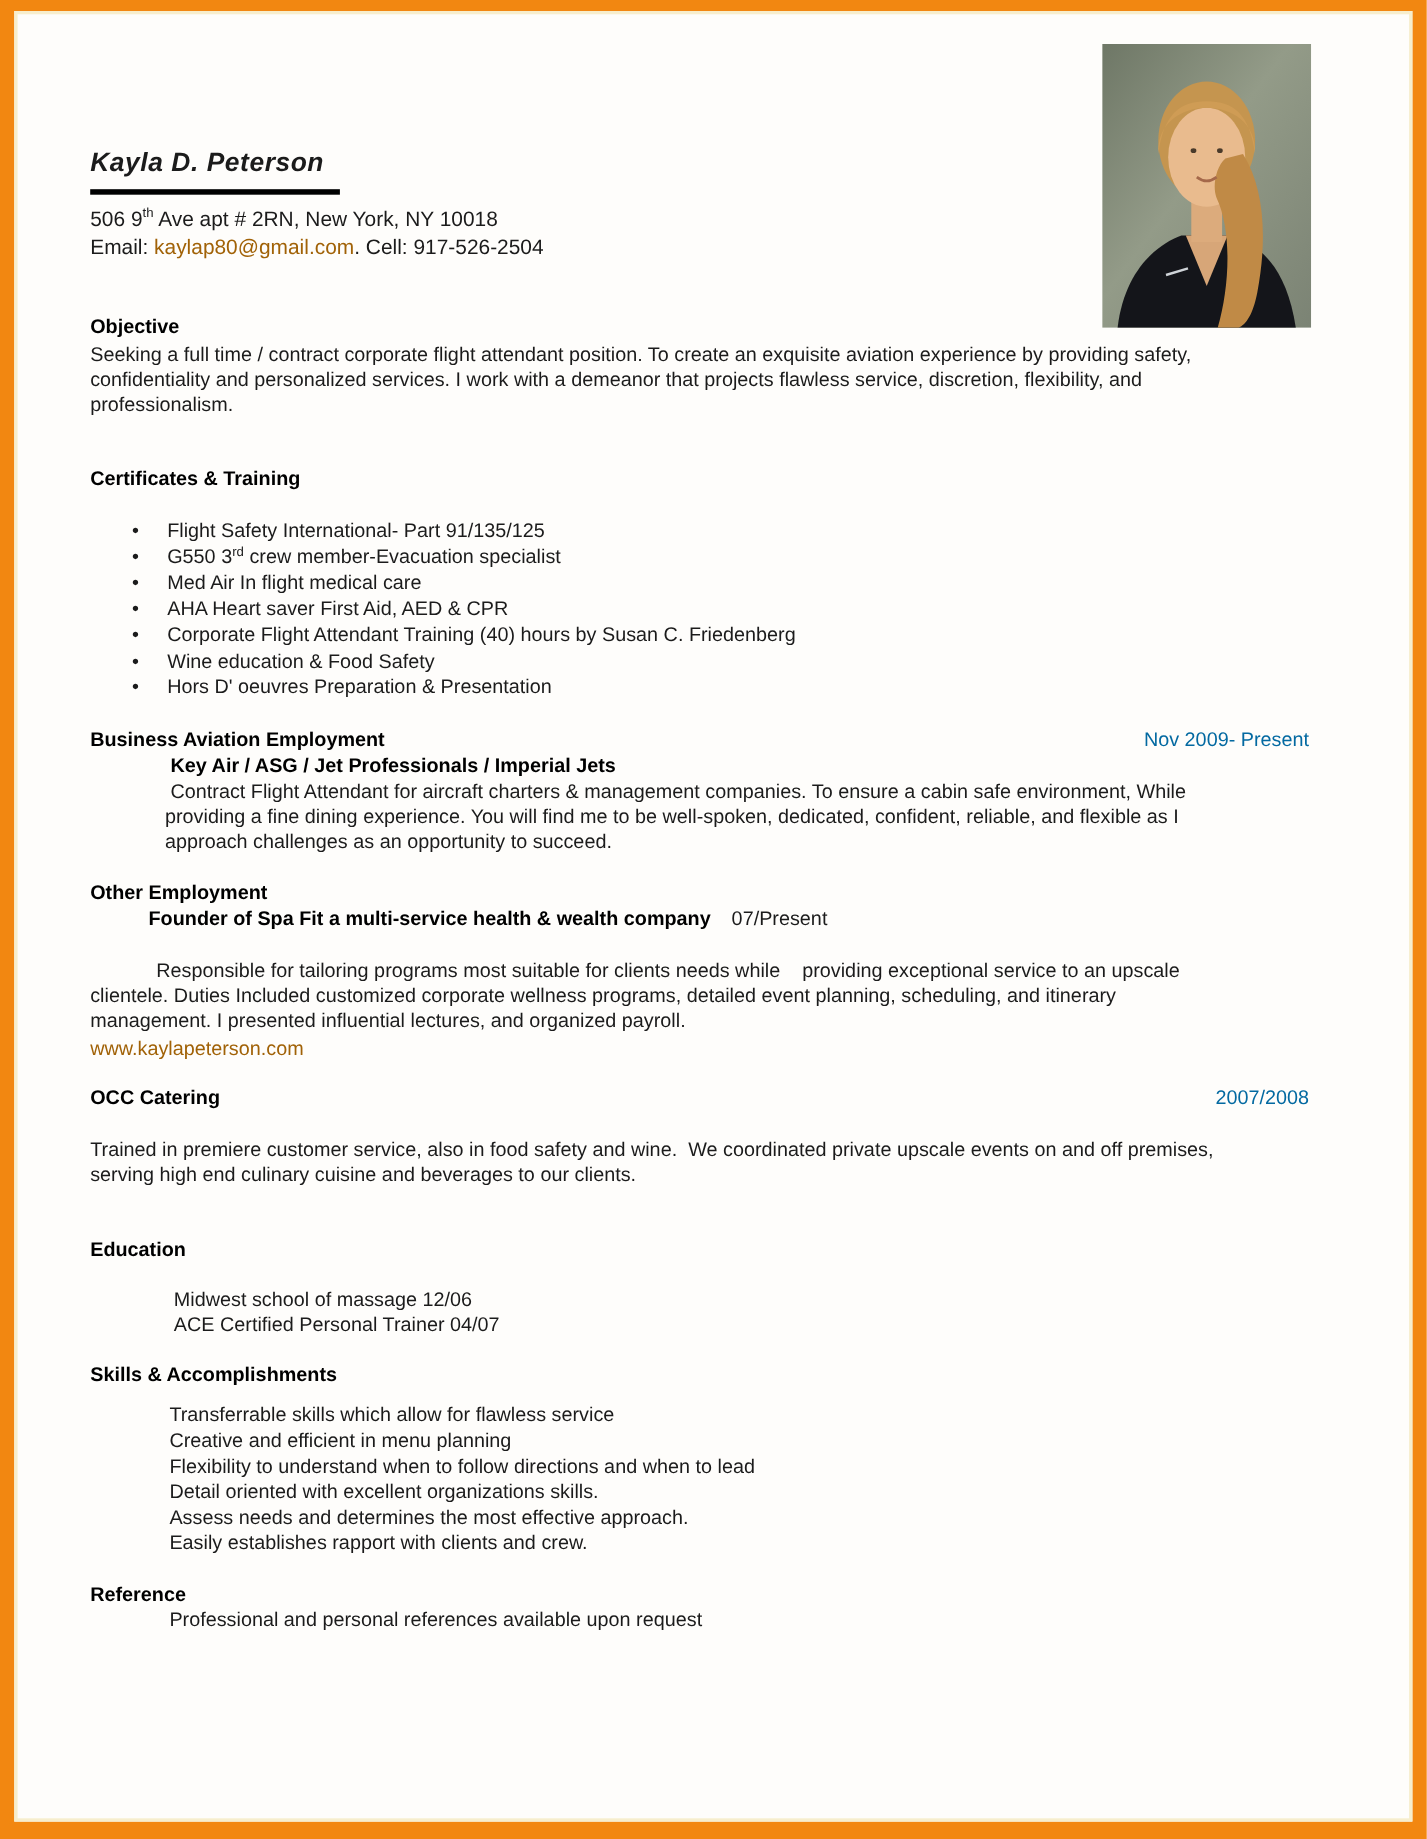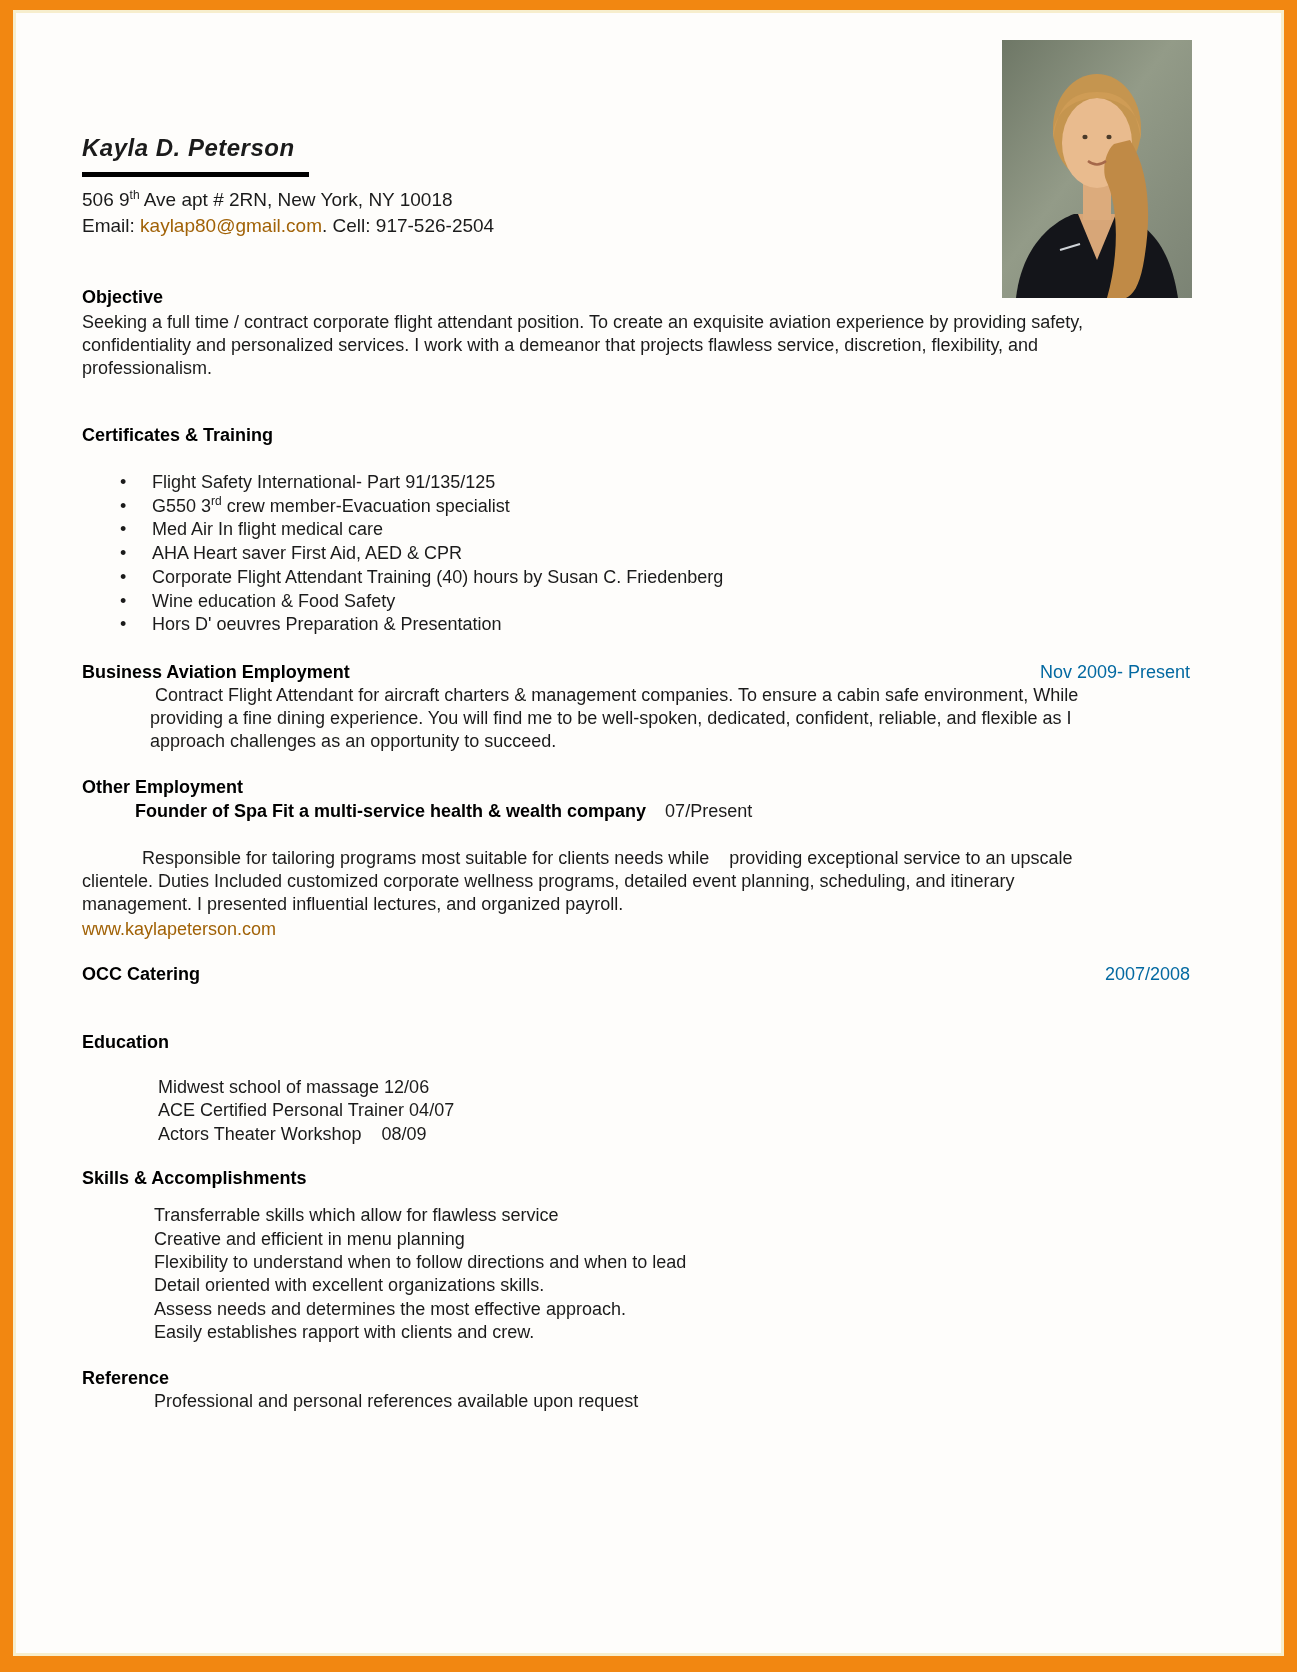--- a/index.html
+++ b/index.html
@@ -142,46 +142,47 @@
         <li><span>Wine education &amp; Food Safety</span><sup></sup><span></span></li>
         <li><span>Hors D' oeuvres Preparation &amp; Presentation</span><sup></sup><span></span></li>
       </ul>
     </div>
 
     <div class="sec-bae">
       <div class="row">
         <span class="h">Business Aviation Employment</span>
         <span class="date">Nov 2009- Present</span>
       </div>
+      <div class="h ind-subhead">Key Air / ASG / Jet Professionals / Imperial Jets</div>
       <div class="body ind-body"> Contract Flight Attendant for aircraft charters &amp; management companies. To ensure a cabin safe environment, While providing a fine dining experience. You will find me to be well-spoken, dedicated, confident, reliable, and flexible as I approach challenges as an opportunity to succeed.</div>
     </div>
 
     <div class="sec-other">
       <div class="h">Other Employment</div>
       <div class="founder-line">
         <span class="h">Founder of Spa Fit a multi-service health &amp; wealth company</span>
         <span class="founder-date">07/Present</span>
       </div>
       <div class="body other-body">Responsible for tailoring programs most suitable for clients needs while    providing exceptional service to an upscale clientele. Duties Included customized corporate wellness programs, detailed event planning, scheduling, and itinerary management. I presented influential lectures, and organized payroll.</div>
       <div class="site-link-line"><a class="link">www.kaylapeterson.com</a></div>
     </div>
 
     <div class="sec-occ">
       <div class="row">
         <span class="h">OCC Catering</span>
         <span class="date">2007/2008</span>
       </div>
+      <div class="body occ-body">Trained in premiere customer service, also in food safety and wine.  We coordinated private upscale events on and off premises, serving high end culinary cuisine and beverages to our clients.</div>
     </div>
 
     <div class="sec-edu">
       <div class="h">Education</div>
       <div class="edu-items">
         <div>Midwest school of massage 12/06</div>
         <div>ACE Certified Personal Trainer 04/07</div>
-        <div>Actors Theater Workshop    08/09</div>
       </div>
     </div>
 
     <div class="sec-skills">
       <div class="h">Skills &amp; Accomplishments</div>
       <div class="skill-items">
         <div>Transferrable skills which allow for flawless service</div>
         <div>Creative and efficient in menu planning</div>
         <div>Flexibility to understand when to follow directions and when to lead</div>
         <div>Detail oriented with excellent organizations skills.</div>

